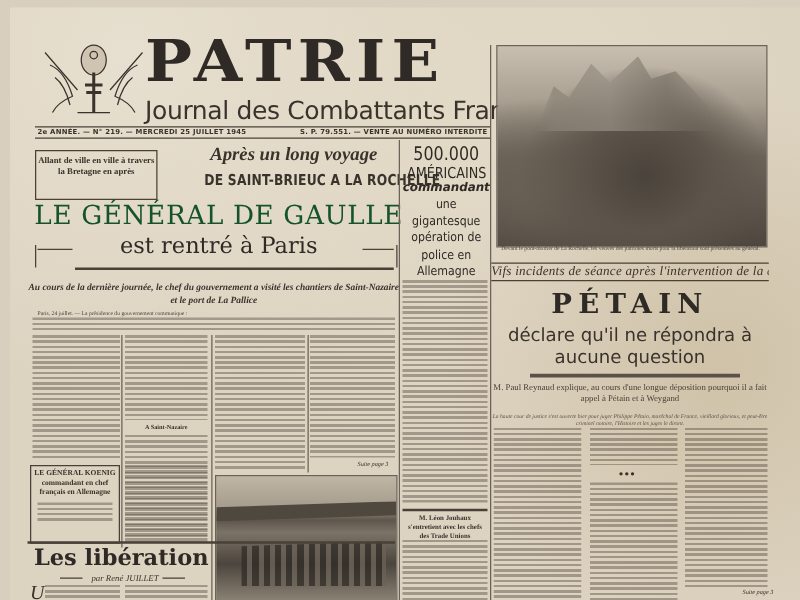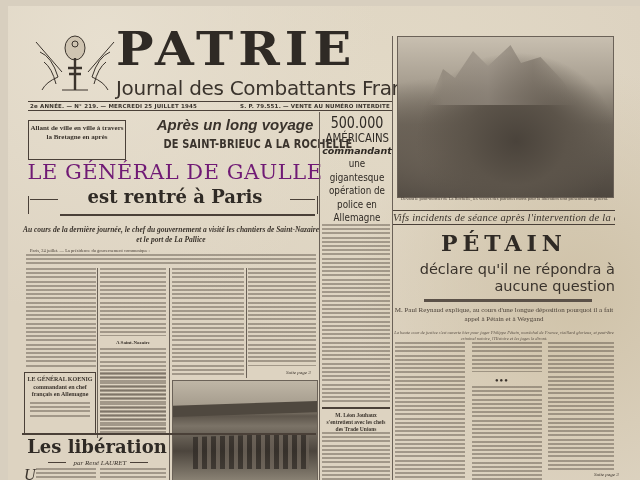--- a/index.html
+++ b/index.html
@@ -15,29 +15,29 @@
   
   .photo1{left:397px;top:36px;width:215px;height:160px;border:1px solid #6b6258;
     background:
       radial-gradient(ellipse at 55% 65%,#4a433b 0,#5c544a 30%,transparent 60%),
       radial-gradient(ellipse at 20% 70%,#6a6156 0,transparent 45%),
       linear-gradient(180deg,#c8bfb0 0,#a89f91 28%,#6d655a 55%,#4e473f 100%);}
   .photo1 .ruin{position:absolute;top:8px;left:30px;width:150px;height:60px;background:linear-gradient(90deg,transparent 0,#8b8276 10%,#9a9186 40%,#7c7368 70%,transparent 100%);opacity:.7;clip-path:polygon(0 100%,10% 40%,18% 55%,30% 10%,40% 35%,55% 0,62% 30%,75% 20%,90% 60%,100% 100%);}
   .caption1{left:397px;top:196px;width:215px;font-size:4.5px;text-align:center;color:#4a4038;line-height:1.2;}
   .kicker-right{left:393px;top:210px;width:222px;font-style:italic;font-size:10.5px;letter-spacing:.2px;color:#3a332c;border-top:1px solid #4a4038;border-bottom:1px solid #4a4038;padding:1px 0;white-space:nowrap;overflow:hidden;}
   .petain{left:393px;top:230px;width:222px;text-align:center;font-family:"DejaVu Serif",serif;font-weight:900;font-size:22px;letter-spacing:5px;color:#2f2a25;}
-  .petain-sub{left:393px;top:261px;width:222px;text-align:right;font-family:"DejaVu Sans",sans-serif;font-size:14.5px;line-height:1.2;color:#3a332c;}
+  .petain-sub{left:393px;top:261px;width:222px;text-align:center;font-family:"DejaVu Sans",sans-serif;font-size:14.5px;line-height:1.2;color:#3a332c;}
   .petain-rule{left:424px;top:299px;width:168px;height:3px;background:#5b5148;}
   .petain-deck{left:393px;top:306px;width:222px;text-align:center;font-size:7px;line-height:1.25;color:#4a4038;}
   
   .boxed{left:28px;top:120px;width:98px;height:40px;border:1px solid #4a4038;font-size:7px;font-weight:bold;text-align:center;line-height:1.25;padding-top:3px;box-sizing:border-box;color:#3a332c;}
-  .apres{left:150px;top:116px;width:170px;text-align:center;font-style:italic;font-weight:bold;font-size:15px;color:#3a332c;font-family:Liberation Sans, sans-serif;}
+  .apres{left:150px;top:116px;width:170px;text-align:center;font-style:italic;font-weight:bold;font-size:15px;color:#3a332c;font-family:Liberation Serif, serif;}
   .stbrieuc{left:148px;top:137px;width:172px;text-align:center;font-family:"DejaVu Sans",sans-serif;font-size:12px;font-weight:bold;transform:scaleX(.82);transform-origin:center;color:#3a332c;letter-spacing:.2px;white-space:nowrap;}
-  .lgdg{left:25px;top:160px;width:300px;text-align:center;font-family:"DejaVu Serif",serif;font-size:21px;letter-spacing:.5px;color:#701a75;white-space:nowrap;}
-  .rentre{left:60px;top:186px;width:230px;text-align:center;font-family:"DejaVu Serif",serif;font-weight:bold;font-size:18px;color:#2f2a25;}
+  .lgdg{left:25px;top:160px;width:300px;text-align:center;font-family:"DejaVu Serif",serif;font-size:21px;letter-spacing:.5px;color:#14532d;white-space:nowrap;}
+  .rentre{left:60px;top:186px;width:230px;text-align:center;font-family:"DejaVu Serif",serif;font-weight:normal;font-size:18px;color:#2f2a25;}
   .rentre-frame{left:28px;top:196px;width:288px;height:18px;border-left:1px solid #4a4038;border-right:1px solid #4a4038;}
   .rentre-line-l{left:30px;top:199px;width:28px;height:1px;background:#4a4038;}
   .rentre-line-r{left:290px;top:199px;width:25px;height:1px;background:#4a4038;}
   .rentre-under{left:60px;top:214px;width:255px;height:2px;background:#4a4038;}
   .deck{left:22px;top:225px;width:298px;text-align:center;font-style:italic;font-weight:bold;font-size:7.5px;line-height:1.3;color:#3a332c;}
   
   .americains{left:320px;top:116px;width:74px;text-align:center;color:#2f2a25;}
   .americains .n{font-family:"DejaVu Sans",sans-serif;font-size:15px;line-height:1.05;transform:scaleX(.85);}
   .americains .m{font-family:"DejaVu Sans",sans-serif;font-size:12px;line-height:1.1;transform:scaleX(.85);}
   .americains .e{font-family:"DejaVu Sans",sans-serif;font-style:italic;font-weight:bold;font-size:9.5px;line-height:1.3;}
@@ -150,17 +150,17 @@
 <div class="abs txt" style="left:100px;top:372px;width:66px;height:60px;"></div>
 
 <div class="abs photo2">
     <div class="wing"></div>
     <div class="crowd"></div>
   </div>
 
 <div class="abs" style="left:22px;top:433px;width:294px;height:2px;background:#4a4038;"></div>
 <div class="abs reparations">Les libération</div>
 <div class="abs byline-l"></div>
-<div class="abs byline">par René LAURET</div>
+<div class="abs byline">par René JUILLET</div>
 <div class="abs byline-r"></div>
 <div class="abs dropcap">U</div>
 <div class="abs txt" style="left:36px;top:468px;width:60px;height:12px;"></div>
 <div class="abs txt" style="left:100px;top:468px;width:66px;height:12px;"></div>
 
 </body></html>

